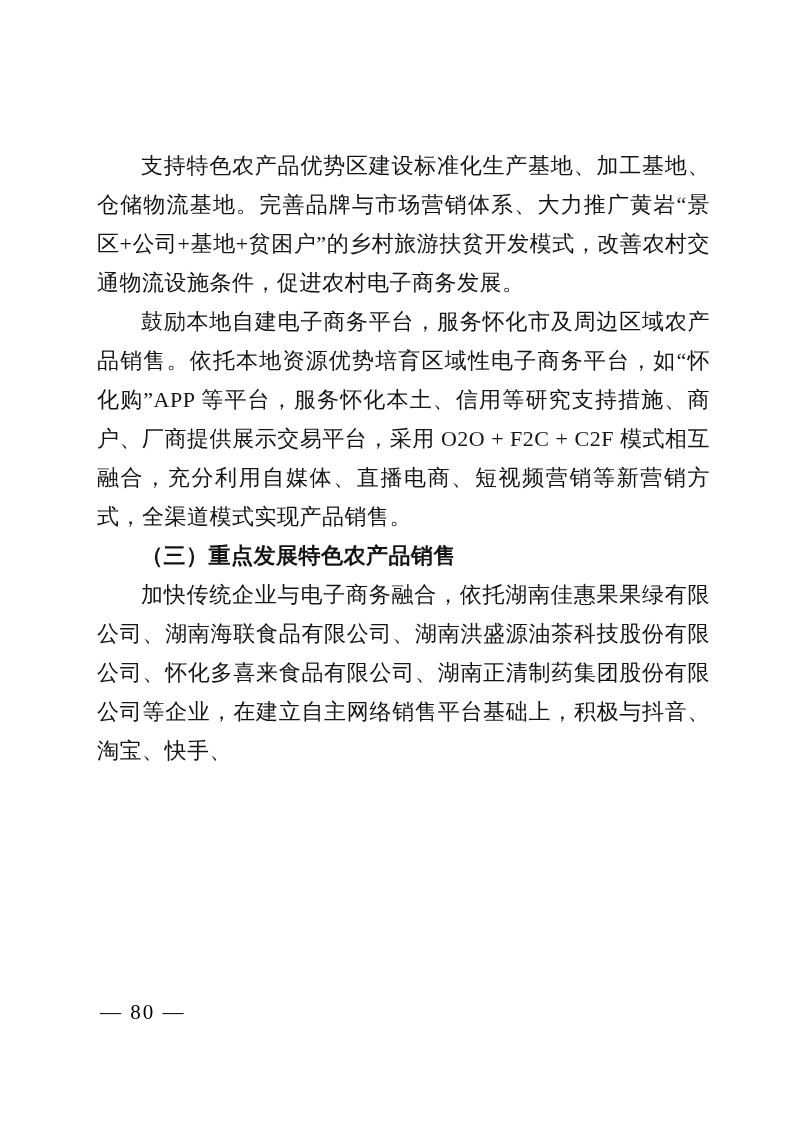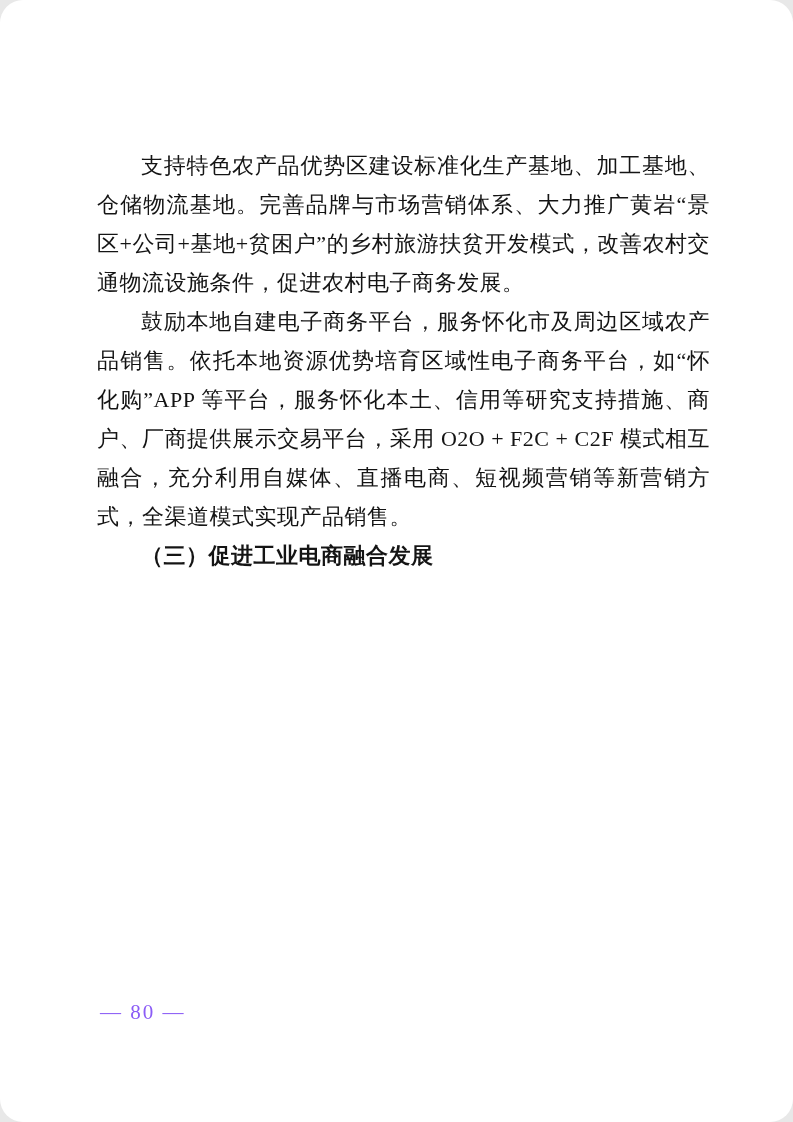--- a/index.html
+++ b/index.html
@@ -9,21 +9,20 @@
   }
   .page {
     position: relative;
     width: 793px;
     height: 1122px;
     margin: 0 auto;
     background: #ffffff;
     overflow: hidden;
     font-family: "Liberation Serif", "DejaVu Serif", serif;
     color: #141414;
-    border-radius: 23px;
   }
   .text-block {
     position: absolute;
     left: 97px;
     top: 146px;
     width: 613px;
     font-size: 22px;
     line-height: 39px;
     text-align: justify;
     letter-spacing: 0.5px;
@@ -34,27 +33,28 @@
   }
   .heading-para {
     font-weight: 600;
   }
   .page-number {
     position: absolute;
     left: 100px;
     top: 1000px;
     font-size: 21px;
     letter-spacing: 2px;
-    color: #8b5cf6;
+    color: #000000;
     white-space: pre;
   }
 </style>
 </head>
 <body>
 
 <div class="page">
   <div class="text-block">
     <p class="body-para">支持特色农产品优势区建设标准化生产基地、加工基地、仓储物流基地。完善品牌与市场营销体系、大力推广黄岩“景区+公司+基地+贫困户”的乡村旅游扶贫开发模式，改善农村交通物流设施条件，促进农村电子商务发展。</p>
     <p class="body-para">鼓励本地自建电子商务平台，服务怀化市及周边区域农产品销售。依托本地资源优势培育区域性电子商务平台，如“怀化购”APP 等平台，服务怀化本土、信用等研究支持措施、商户、厂商提供展示交易平台，采用 O2O + F2C + C2F 模式相互融合，充分利用自媒体、直播电商、短视频营销等新营销方式，全渠道模式实现产品销售。</p>
-    <p class="heading-para">（三）促进工业电商融合发展</p>
+    <p class="heading-para">（三）重点发展特色农产品销售</p>
+    <p class="body-para">加快传统企业与电子商务融合，依托湖南佳惠果果绿有限公司、湖南海联食品有限公司、湖南洪盛源油茶科技股份有限公司、怀化多喜来食品有限公司、湖南正清制药集团股份有限公司等企业，在建立自主网络销售平台基础上，积极与抖音、淘宝、快手、</p>
   </div>
   <div class="page-number">— 80 —</div>
 </div>
 
 </body></html>

